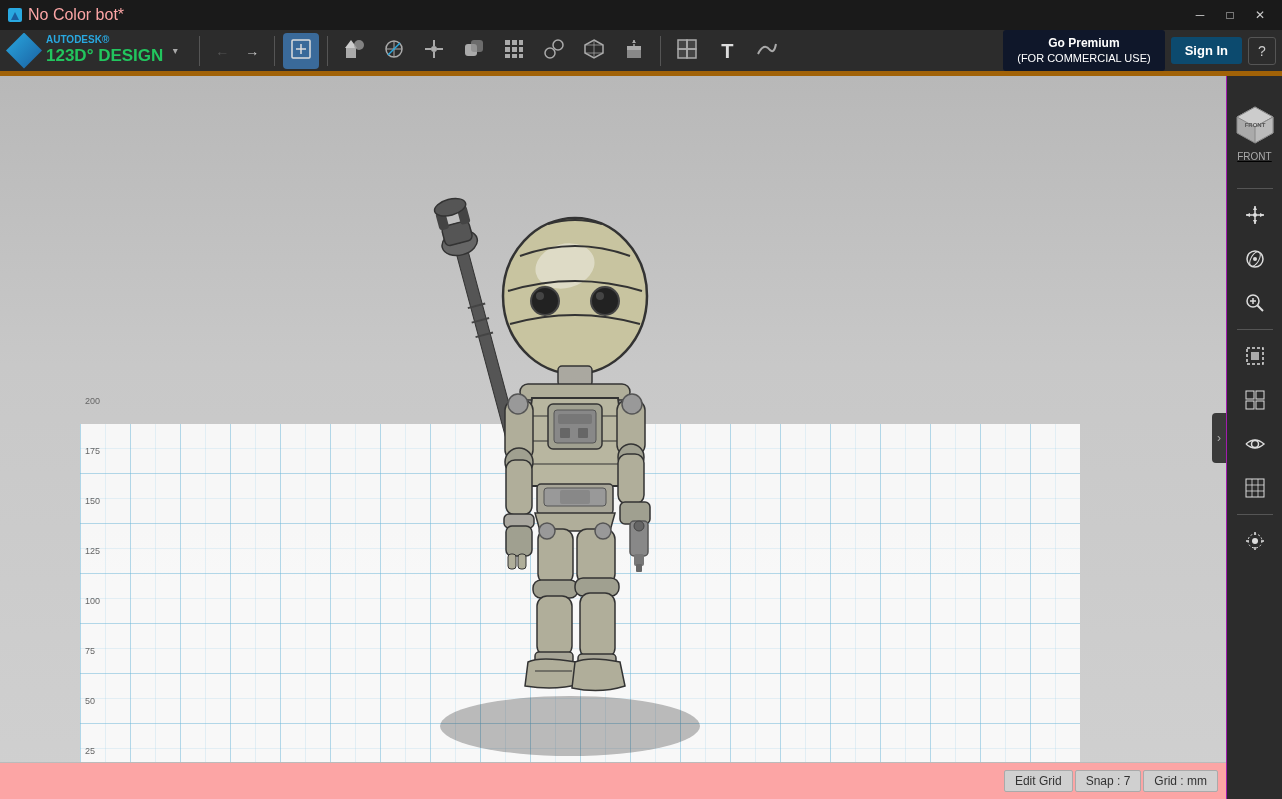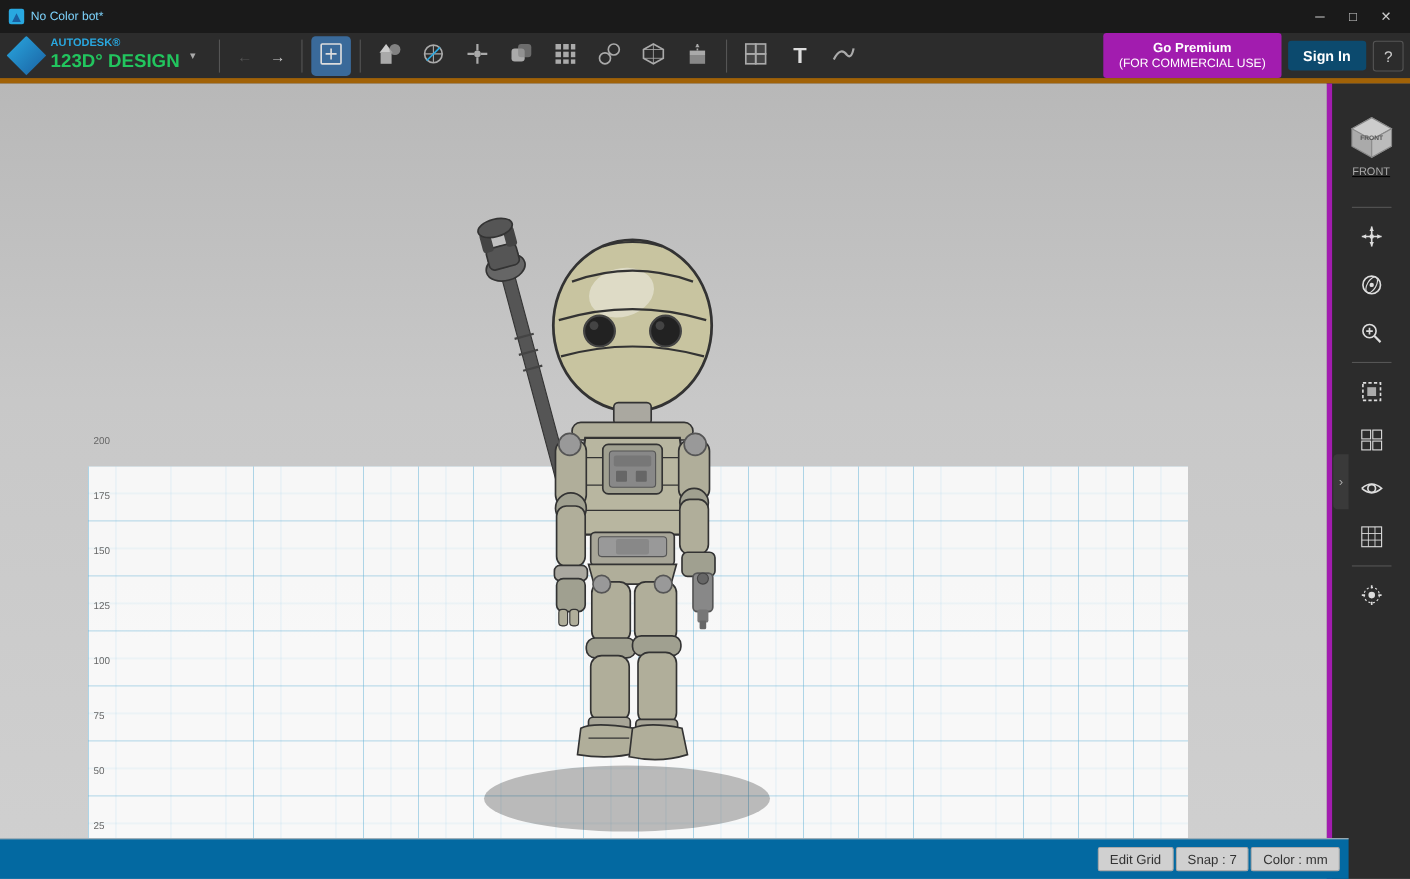--- a/index.html
+++ b/index.html
@@ -48,21 +48,21 @@
 
     #nav-btns { display: flex; gap: 2px; }
     .nav-btn {
       width: 28px; height: 28px; display: flex; align-items: center; justify-content: center;
       color: #ccc; font-size: 14px; cursor: pointer; border-radius: 3px;
     }
     .nav-btn.disabled { color: #555; cursor: default; }
 
     #toolbar-right { margin-left: auto; display: flex; align-items: center; gap: 6px; }
     #go-premium-btn {
-      background: #a21caf; color: #fff; border: none; cursor: pointer;
+      background: #0f172a; color: #fff; border: none; cursor: pointer;
       padding: 6px 14px; border-radius: 3px; font-size: 12px; font-weight: bold;
       line-height: 1.3; text-align: center;
     }
     #go-premium-btn .sub { font-size: 11px; font-weight: normal; display: block; }
     #signin-btn {
       background: #0c4a6e; color: #fff; border: none; cursor: pointer;
       padding: 6px 14px; border-radius: 3px; font-size: 13px; font-weight: bold;
     }
     #help-btn {
       width: 28px; height: 28px; display: flex; align-items: center; justify-content: center;
@@ -73,22 +73,22 @@
     #main { width: 100%; height: calc(799px - 30px - 46px); display: flex; position: relative; }
 
     
     #viewport {
       flex: 1; background: linear-gradient(180deg, #b8b8b8 0%, #c8c8c8 40%, #d0d0d0 100%);
       position: relative; overflow: hidden;
     }
 
     
     #right-panel {
-      width: 76px; background: #2c2c2c; display: flex; flex-direction: column;
-      align-items: center; padding: 8px 0; gap: 4px; border-left: 5px solid #a21caf; text-decoration: underline;
+      width: 56px; background: #2c2c2c; display: flex; flex-direction: column;
+      align-items: center; padding: 8px 0; gap: 4px; border-left: 1px solid #a21caf; text-decoration: underline;
     }
 
     
     #view-cube-container {
       width: 56px; height: 90px; display: flex; flex-direction: column;
       align-items: center; justify-content: center; margin-bottom: 8px;
       cursor: pointer;
     }
     #view-label {
       color: #fff; font-size: 10px; text-align: center; margin-top: 2px;
@@ -97,21 +97,21 @@
     .right-tool-btn {
       width: 40px; height: 40px; display: flex; align-items: center; justify-content: center;
       cursor: pointer; border-radius: 4px; color: #ddd; background: transparent; border: none;
       font-size: 18px;
     }
     .right-sep { width: 36px; height: 1px; background: #555; margin: 2px 0; }
 
     
     #bottombar {
       position: absolute; bottom: 0; left: 0; right: 56px; height: 30px;
-      background: #0369a1; display: flex; align-items: center; justify-content: flex-end;
+      background: #fca5a5; display: flex; align-items: center; justify-content: flex-end;
       padding: 18px 8px; gap: 2px; border-top: 1px solid #bbb; font-size: 12px;
     }
     .bottom-btn {
       padding: 3px 10px; background: #d0d0d0; border: 1px solid #aaa;
       cursor: pointer; border-radius: 2px; font-size: 12px; color: #333;
     }
 
     
     #collapse-tab {
       position: absolute; right: 56px; top: 50%; transform: translateY(-50%);
@@ -125,21 +125,21 @@
 
 <div id="titlebar">
   <div id="titlebar-left">
     <div id="titlebar-icon">
       
       <svg width="14" height="14" viewBox="0 0 14 14">
         <polygon points="7,1 13,13 1,13" fill="#29a8e0"></polygon>
         <polygon points="7,4 11,12 3,12" fill="#1a5fa0"></polygon>
       </svg>
     </div>
-    <span style="color:#7dd3fc;font-size:11px;">No Color bot*</span>
+    <span style="color:#fca5a5;font-size:16px;">No Color bot*</span>
   </div>
   <div id="titlebar-controls">
     <div class="titlebar-btn">─</div>
     <div class="titlebar-btn">□</div>
     <div class="titlebar-btn close">✕</div>
   </div>
 </div>
 
 <div id="toolbar">
 
@@ -552,16 +552,16 @@
       </svg>
     </div>
 
   </div>
 
   <div id="collapse-tab">›</div>
 
   <div id="bottombar">
     <button class="bottom-btn">Edit Grid</button>
     <button class="bottom-btn">Snap : 7</button>
-    <button class="bottom-btn">Color : mm</button>
+    <button class="bottom-btn">Grid : mm</button>
   </div>
 
 </div>
 
 </body></html>

